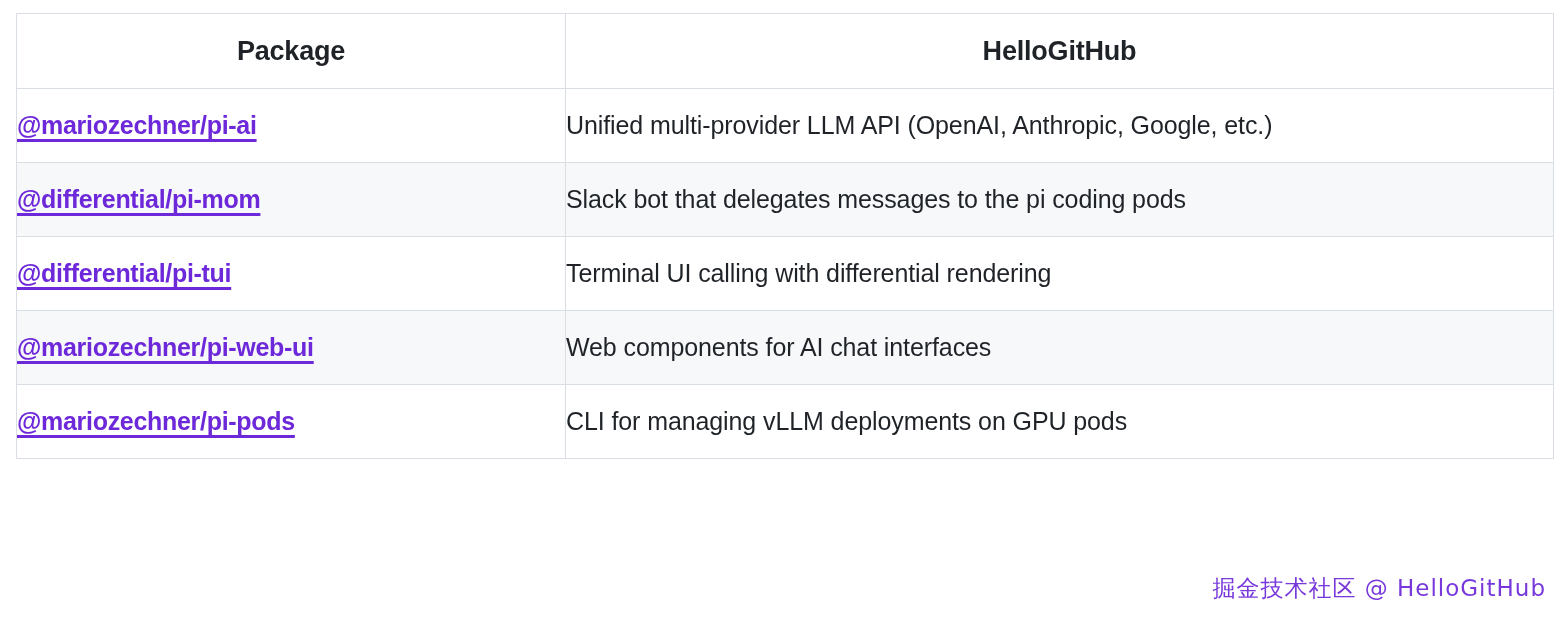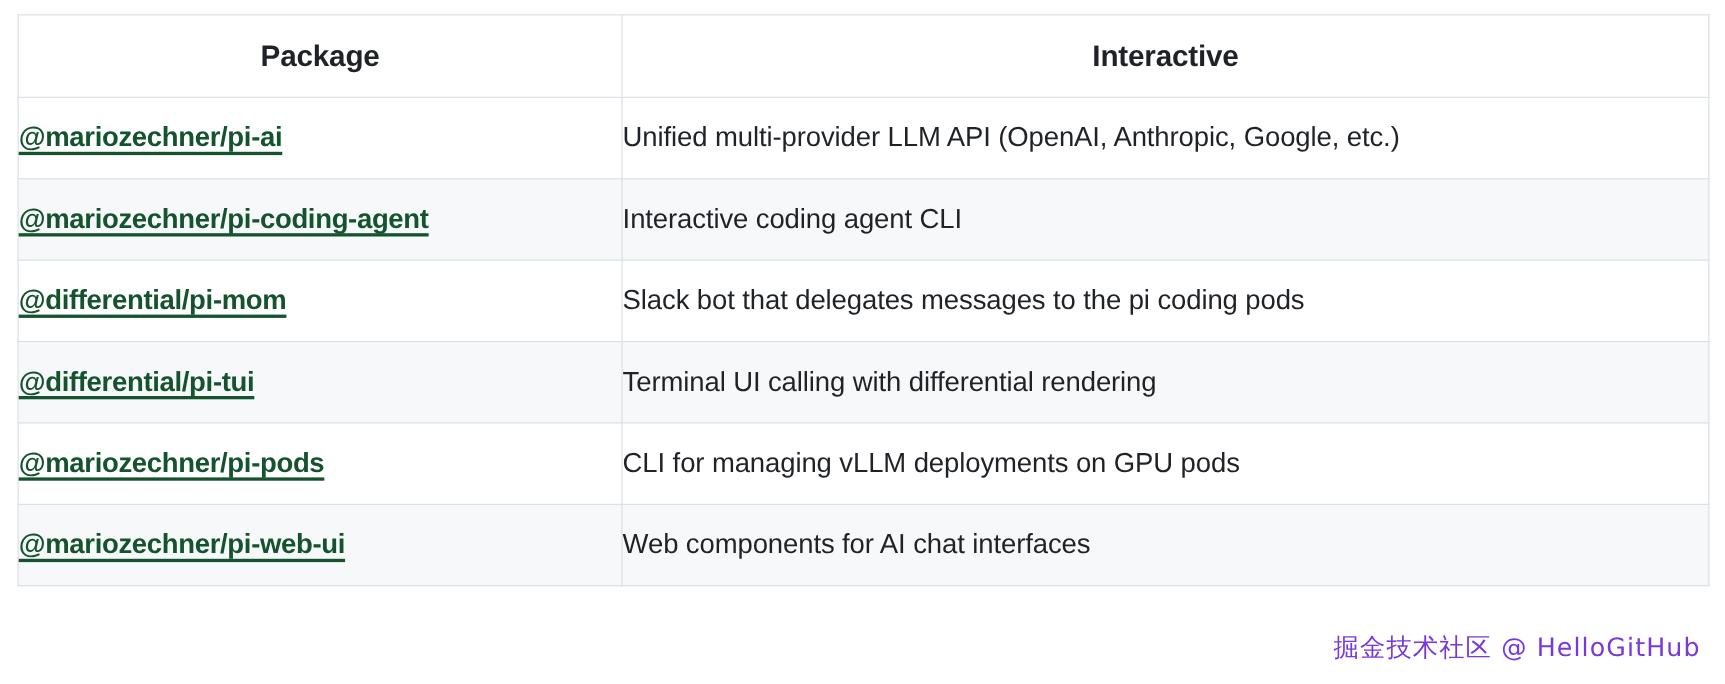--- a/index.html
+++ b/index.html
@@ -76,21 +76,21 @@
   td.pkg-cell {
     padding-left: 26px;
   }
   td.desc-cell {
     padding-left: 25px;
   }
 
   a.pkg-link {
     font-size: 25px;
     font-weight: 700;
-    color: #14532d;
+    color: #6d28d9;
     text-decoration: underline;
     text-decoration-thickness: 2.5px;
     text-underline-offset: 5px;
     letter-spacing: -0.3px;
     white-space: nowrap;
     cursor: pointer;
   }
 
   span.desc-text {
     font-size: 25px;
@@ -120,43 +120,35 @@
 
   <div class="table-wrap">
     <table class="pkg-table">
       <colgroup>
         <col class="col-pkg">
         <col class="col-desc">
       </colgroup>
       <thead>
         <tr>
           <th>Package</th>
-          <th>Interactive</th>
+          <th>HelloGitHub</th>
         </tr>
       </thead>
       <tbody>
 
         <tr>
           <td class="pkg-cell">
             <a class="pkg-link" href="#">@mariozechner/pi-ai</a>
           </td>
           <td class="desc-cell">
             <span class="desc-text">Unified multi-provider LLM API (OpenAI, Anthropic, Google, etc.)</span>
           </td>
         </tr>
 
 
-        <tr>
-          <td class="pkg-cell">
-            <a class="pkg-link" href="#">@mariozechner/pi-coding-agent</a>
-          </td>
-          <td class="desc-cell">
-            <span class="desc-text">Interactive coding agent CLI</span>
-          </td>
-        </tr>
 
         <tr>
           <td class="pkg-cell">
             <a class="pkg-link" href="#">@differential/pi-mom</a>
           </td>
           <td class="desc-cell">
             <span class="desc-text">Slack bot that delegates messages to the pi coding pods</span>
           </td>
         </tr>
 
@@ -164,33 +156,33 @@
           <td class="pkg-cell">
             <a class="pkg-link" href="#">@differential/pi-tui</a>
           </td>
           <td class="desc-cell">
             <span class="desc-text">Terminal UI calling with differential rendering</span>
           </td>
         </tr>
 
         <tr>
           <td class="pkg-cell">
-            <a class="pkg-link" href="#">@mariozechner/pi-pods</a>
+            <a class="pkg-link" href="#">@mariozechner/pi-web-ui</a>
           </td>
           <td class="desc-cell">
-            <span class="desc-text">CLI for managing vLLM deployments on GPU pods</span>
+            <span class="desc-text">Web components for AI chat interfaces</span>
           </td>
         </tr>
 
         <tr>
           <td class="pkg-cell">
-            <a class="pkg-link" href="#">@mariozechner/pi-web-ui</a>
+            <a class="pkg-link" href="#">@mariozechner/pi-pods</a>
           </td>
           <td class="desc-cell">
-            <span class="desc-text">Web components for AI chat interfaces</span>
+            <span class="desc-text">CLI for managing vLLM deployments on GPU pods</span>
           </td>
         </tr>
 
       </tbody>
     </table>
   </div>
 
   <div class="watermark">掘金技术社区 @ HelloGitHub</div>
 
 </div>

